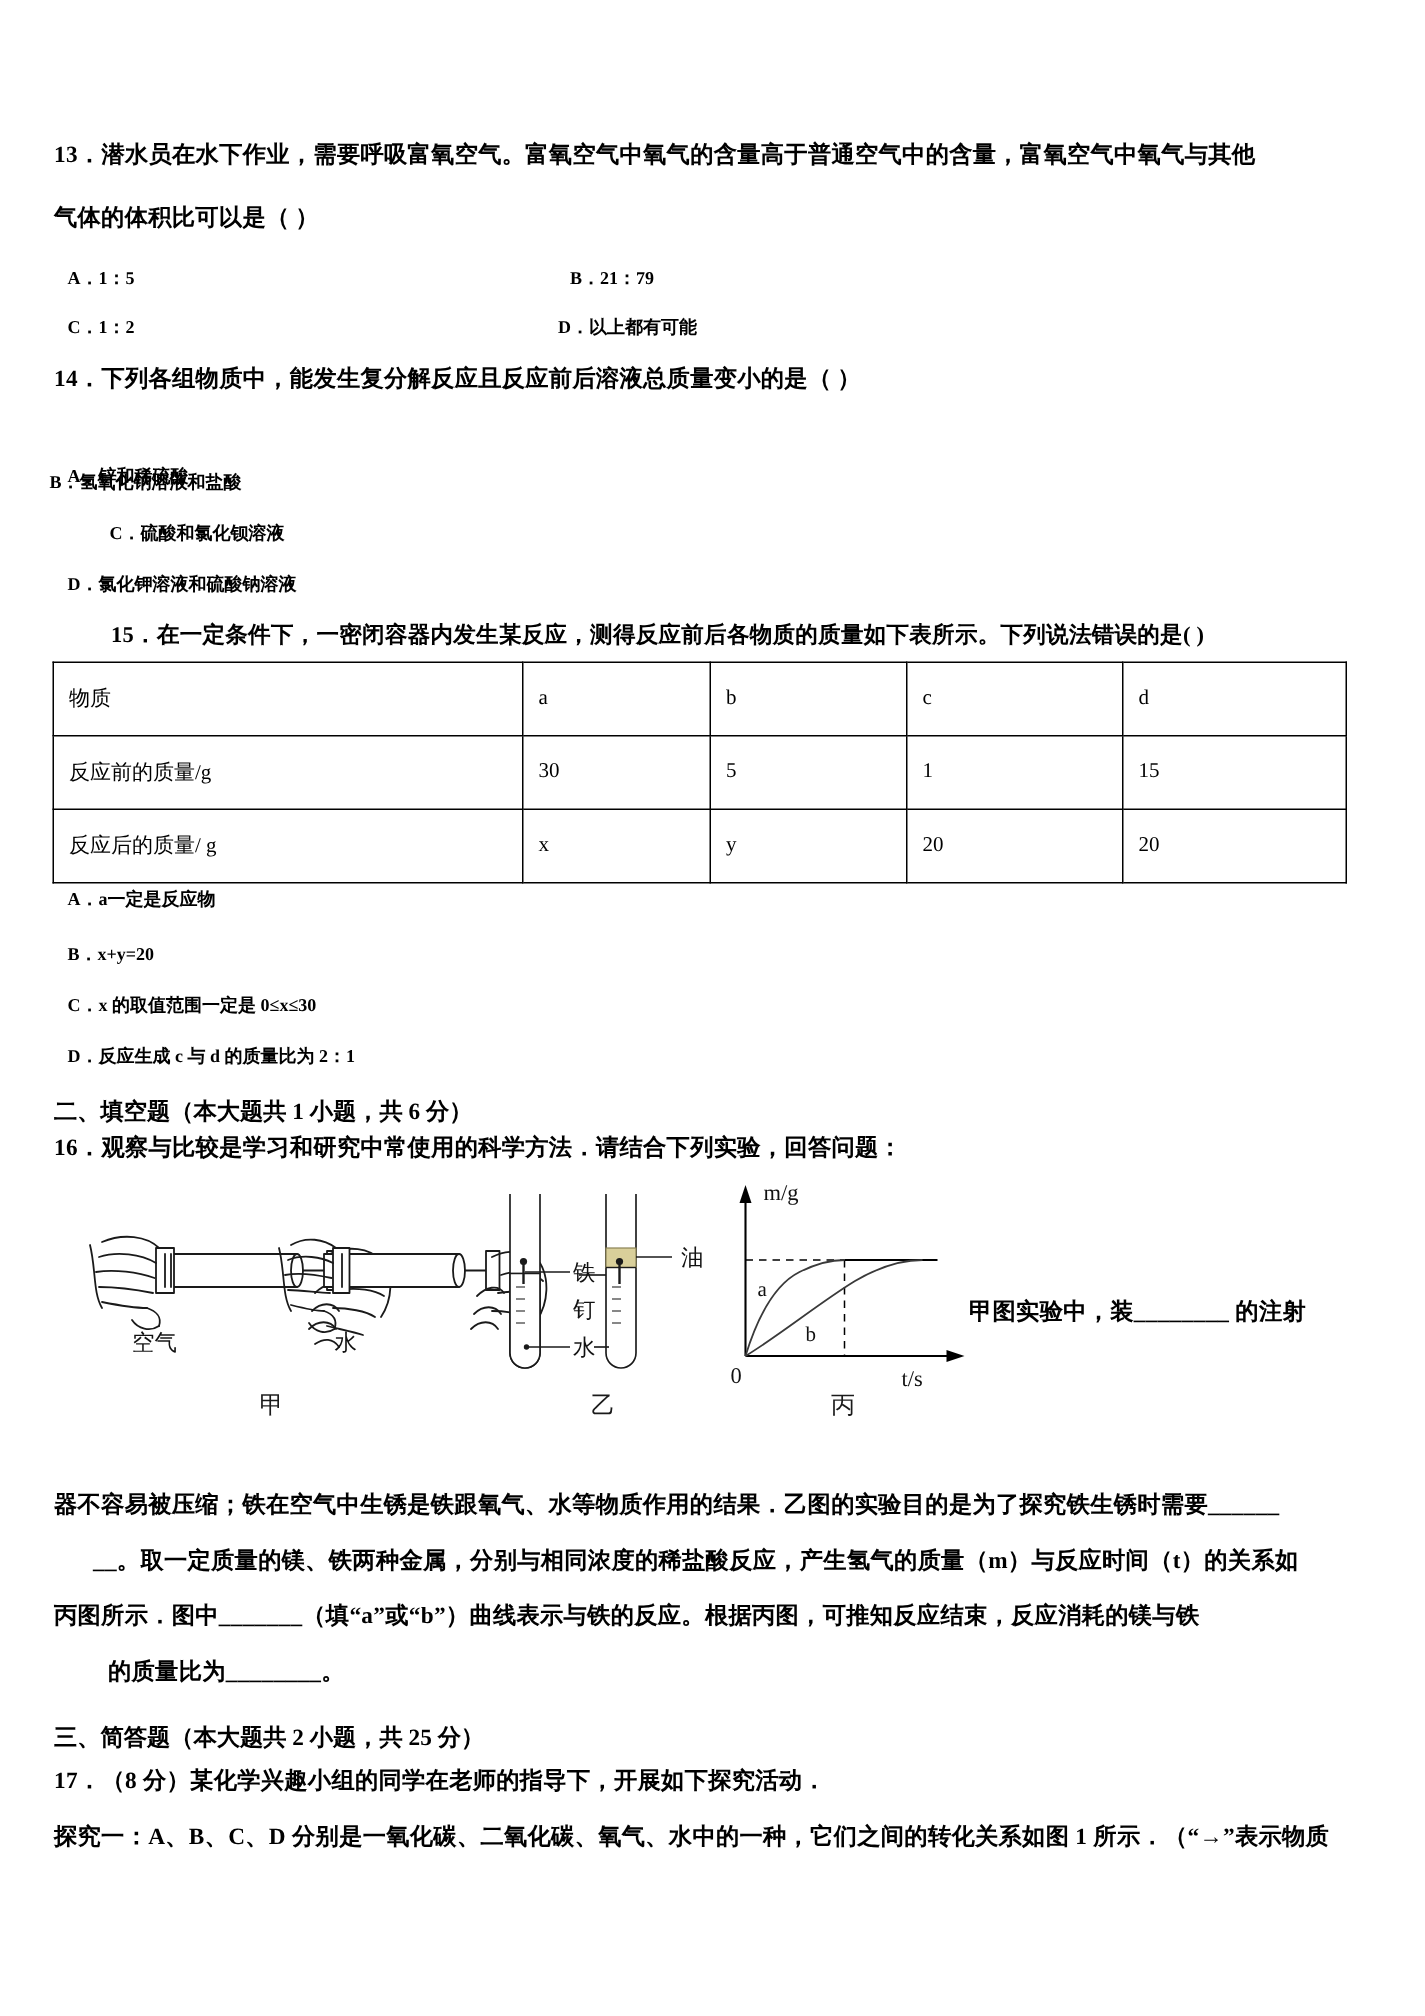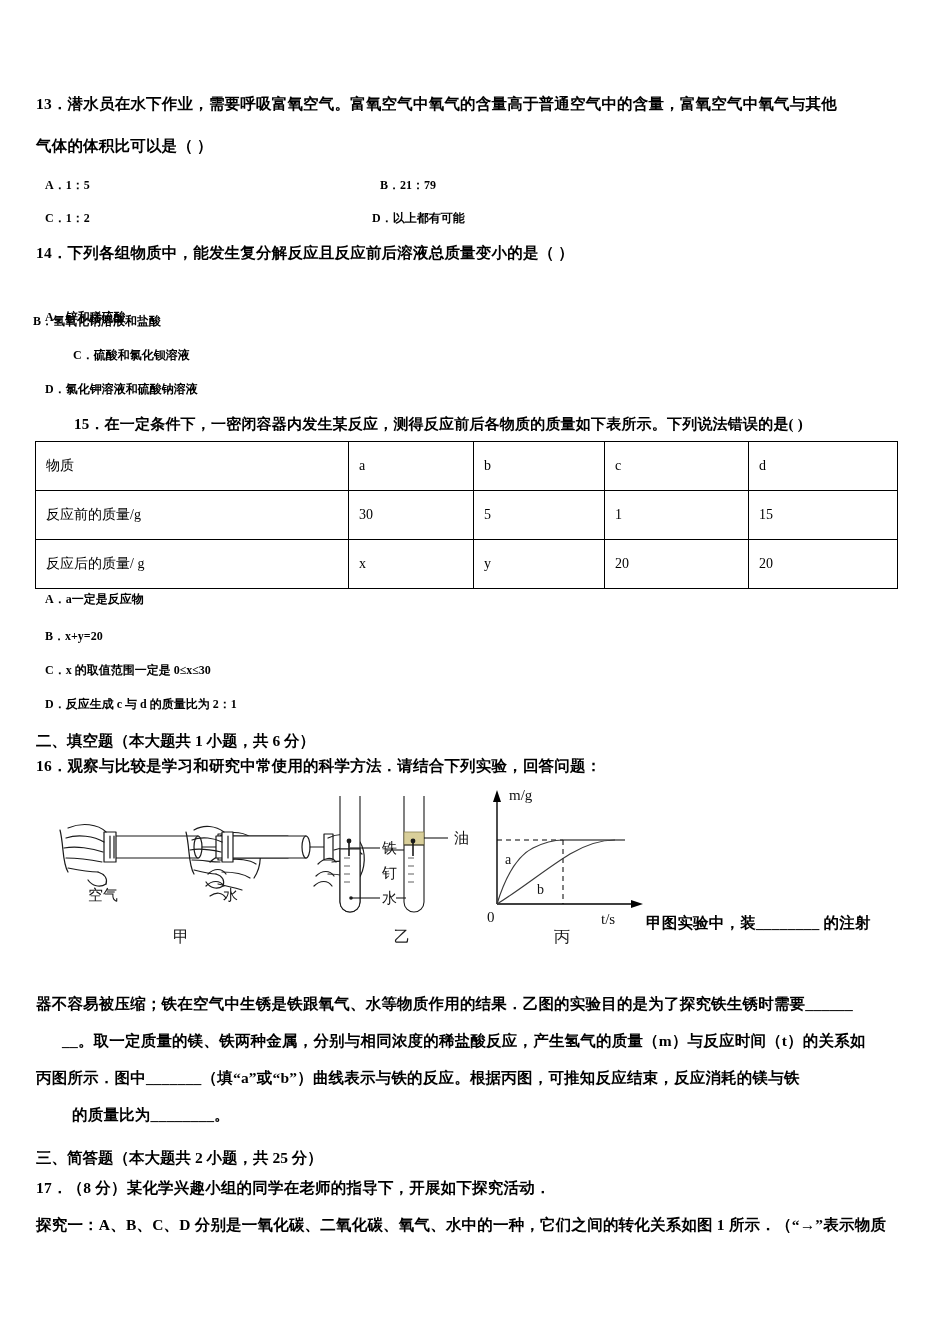--- a/index.html
+++ b/index.html
@@ -279,21 +279,21 @@
       <text x="30" y="82" font-family="Liberation Serif, serif" font-size="14" fill="#111">a</text>
       <text x="62" y="112" font-family="Liberation Serif, serif" font-size="14" fill="#111">b</text>
       <text x="34" y="18" font-family="Liberation Serif, serif" font-size="15" fill="#111">m/g</text>
       <text x="126" y="142" font-family="Liberation Serif, serif" font-size="15" fill="#111">t/s</text>
       <text x="12" y="140" font-family="Liberation Serif, serif" font-size="15" fill="#111">0</text>
     </svg>
 
     <div class="figlabel" style="left:494px; top:145px;">丙</div>
   </div>
 
-  <div class="q-line" style="left:646px; top:915px;">甲图实验中，装________  的注射</div>
+  <div class="q-line" style="left:646px; top:867px;">甲图实验中，装________  的注射</div>
 
   <div class="q-line" style="left:36px; top:996px;">器不容易被压缩；铁在空气中生锈是铁跟氧气、水等物质作用的结果．乙图的实验目的是为了探究铁生锈时需要______</div>
   <div class="q-line" style="left:36px; top:1033px;margin-left:26px;">__。取一定质量的镁、铁两种金属，分别与相同浓度的稀盐酸反应，产生氢气的质量（m）与反应时间（t）的关系如</div>
   <div class="q-line" style="left:36px; top:1070px;">丙图所示．图中_______（填“a”或“b”）曲线表示与铁的反应。根据丙图，可推知反应结束，反应消耗的镁与铁</div>
   <div class="q-line" style="left:36px; top:1107px;padding-left:36px;">的质量比为________。</div>
 
   <div class="sect" style="left:36px; top:1148px;">三、简答题（本大题共 2 小题，共 25 分）</div>
   <div class="q-line" style="left:36px; top:1180px;">17．（8 分）某化学兴趣小组的同学在老师的指导下，开展如下探究活动．</div>
   <div class="q-line" style="left:36px; top:1217px;">探究一：A、B、C、D 分别是一氧化碳、二氧化碳、氧气、水中的一种，它们之间的转化关系如图 1 所示．（“→”表示物质</div>
 

